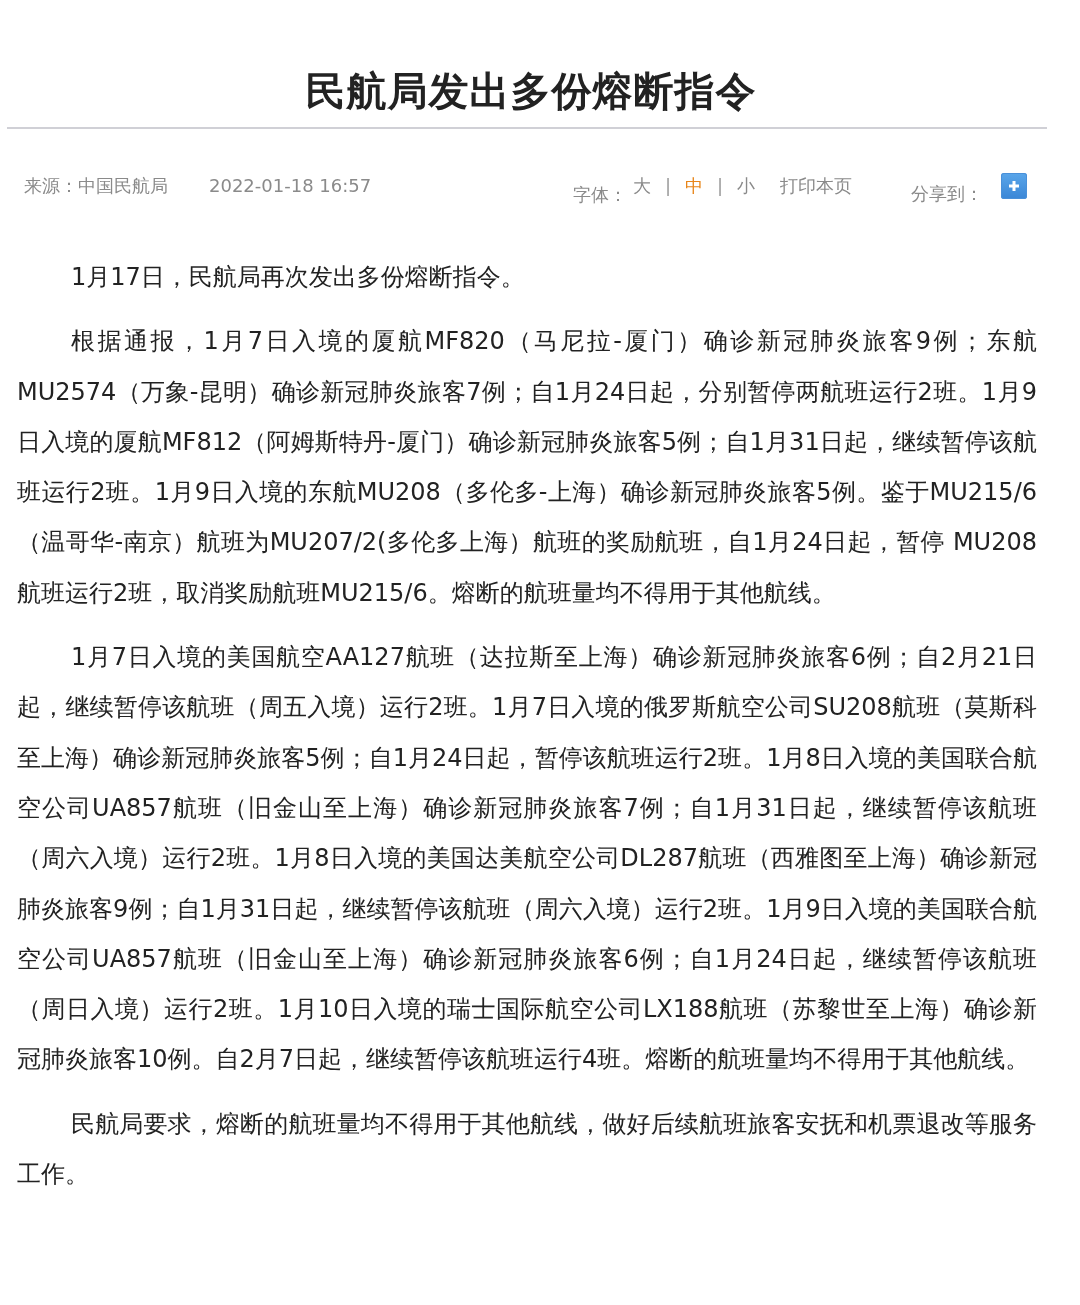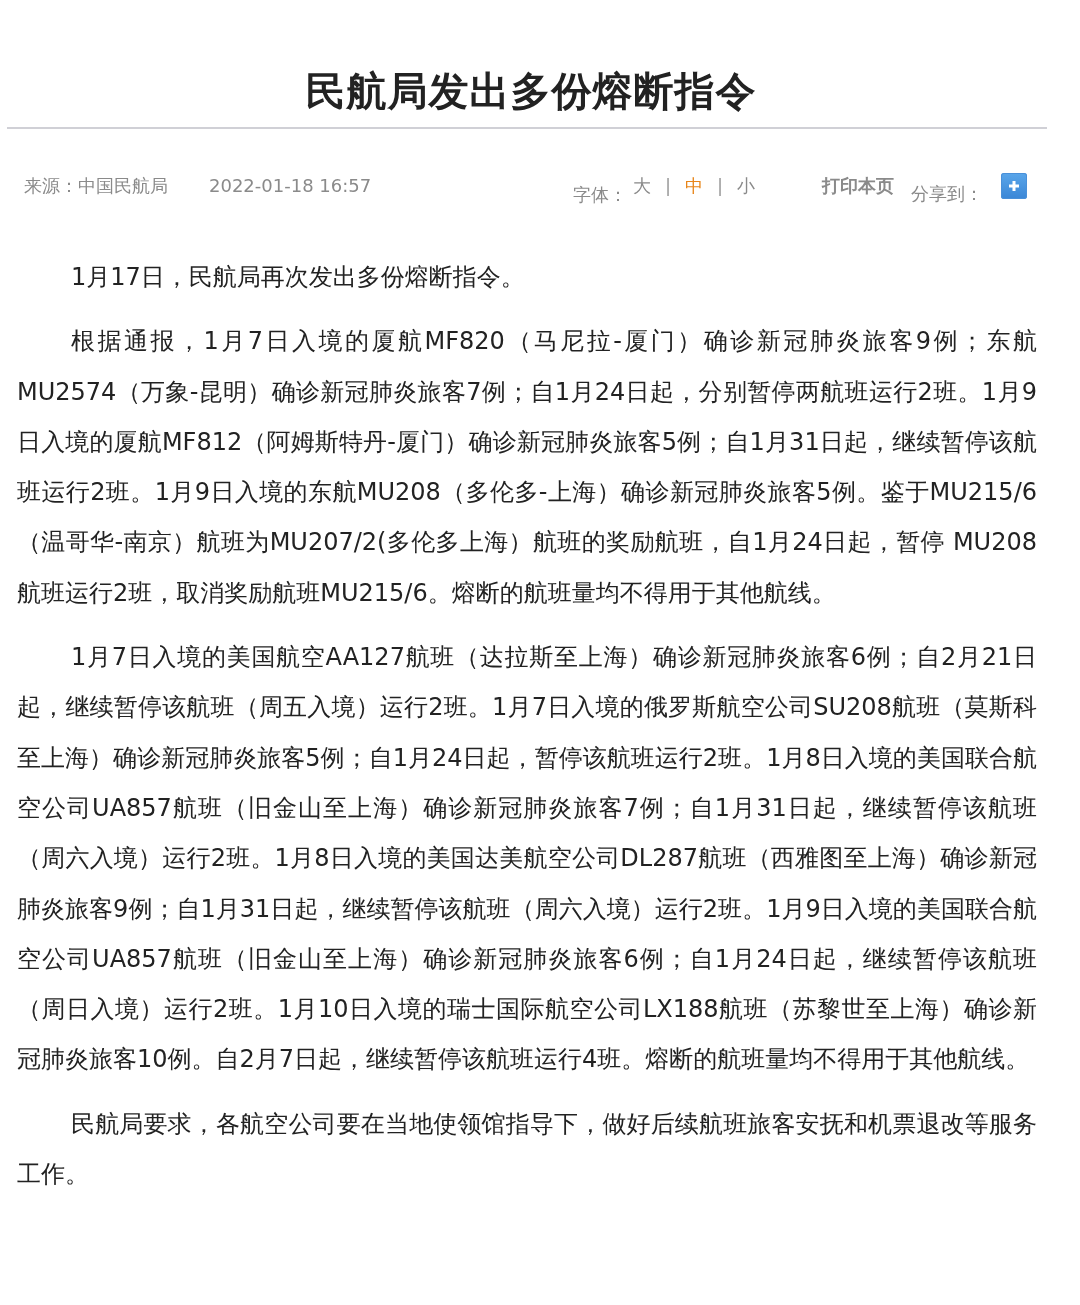--- a/index.html
+++ b/index.html
@@ -68,24 +68,23 @@
     .meta .font-opt.active {
       color: #e8861a;
     }
     .meta .sep {
       position: absolute;
       top: 0;
       color: #9a9a9a;
     }
     .meta .print {
       position: absolute;
-      left: 822px;
+      left: 780px;
       top: 0;
       cursor: pointer;
-      font-weight: bold;
     }
     .meta .share-label {
       position: absolute;
       left: 911px;
       top: 8px;
     }
     .share-btn {
       position: absolute;
       left: 1001px;
       top: 3px;
@@ -141,14 +140,14 @@
       <rect x="4.5" y="1" width="3" height="10" fill="#ffffff"></rect>
       <rect x="1" y="4.5" width="10" height="3" fill="#ffffff"></rect>
     </svg>
   </span>
 </div>
 
 <div class="article">
   <p>1月17日，民航局再次发出多份熔断指令。</p>
   <p>根据通报，1月7日入境的厦航MF820（马尼拉-厦门）确诊新冠肺炎旅客9例；东航MU2574（万象-昆明）确诊新冠肺炎旅客7例；自1月24日起，分别暂停两航班运行2班。1月9日入境的厦航MF812（阿姆斯特丹-厦门）确诊新冠肺炎旅客5例；自1月31日起，继续暂停该航班运行2班。1月9日入境的东航MU208（多伦多-上海）确诊新冠肺炎旅客5例。鉴于MU215/6（温哥华-南京）航班为MU207/2(多伦多上海）航班的奖励航班，自1月24日起，暂停 MU208航班运行2班，取消奖励航班MU215/6。熔断的航班量均不得用于其他航线。</p>
   <p>1月7日入境的美国航空AA127航班（达拉斯至上海）确诊新冠肺炎旅客6例；自2月21日起，继续暂停该航班（周五入境）运行2班。1月7日入境的俄罗斯航空公司SU208航班（莫斯科至上海）确诊新冠肺炎旅客5例；自1月24日起，暂停该航班运行2班。1月8日入境的美国联合航空公司UA857航班（旧金山至上海）确诊新冠肺炎旅客7例；自1月31日起，继续暂停该航班（周六入境）运行2班。1月8日入境的美国达美航空公司DL287航班（西雅图至上海）确诊新冠肺炎旅客9例；自1月31日起，继续暂停该航班（周六入境）运行2班。1月9日入境的美国联合航空公司UA857航班（旧金山至上海）确诊新冠肺炎旅客6例；自1月24日起，继续暂停该航班（周日入境）运行2班。1月10日入境的瑞士国际航空公司LX188航班（苏黎世至上海）确诊新冠肺炎旅客10例。自2月7日起，继续暂停该航班运行4班。熔断的航班量均不得用于其他航线。</p>
-  <p>民航局要求，各航空公司要在当地使领馆指导下，做好后续航班旅客安抚和机票退改等服务工作。</p>
+  <p>民航局要求，熔断的航班量均不得用于其他航线，做好后续航班旅客安抚和机票退改等服务工作。</p>
 </div>
 
 </body></html>

